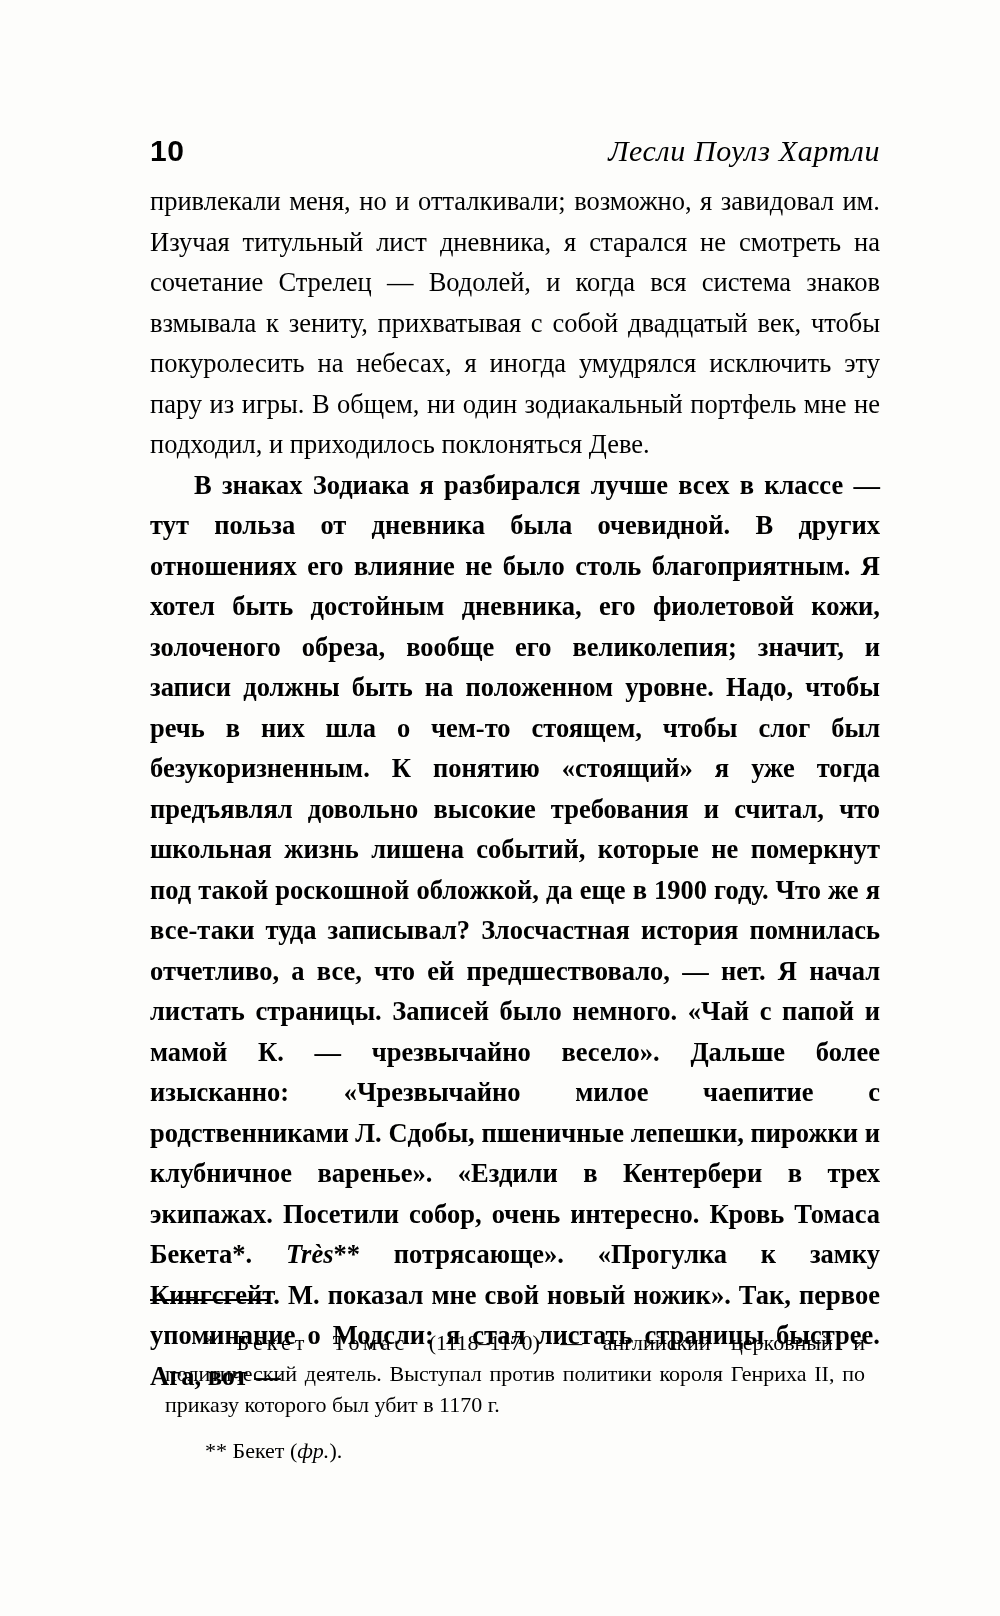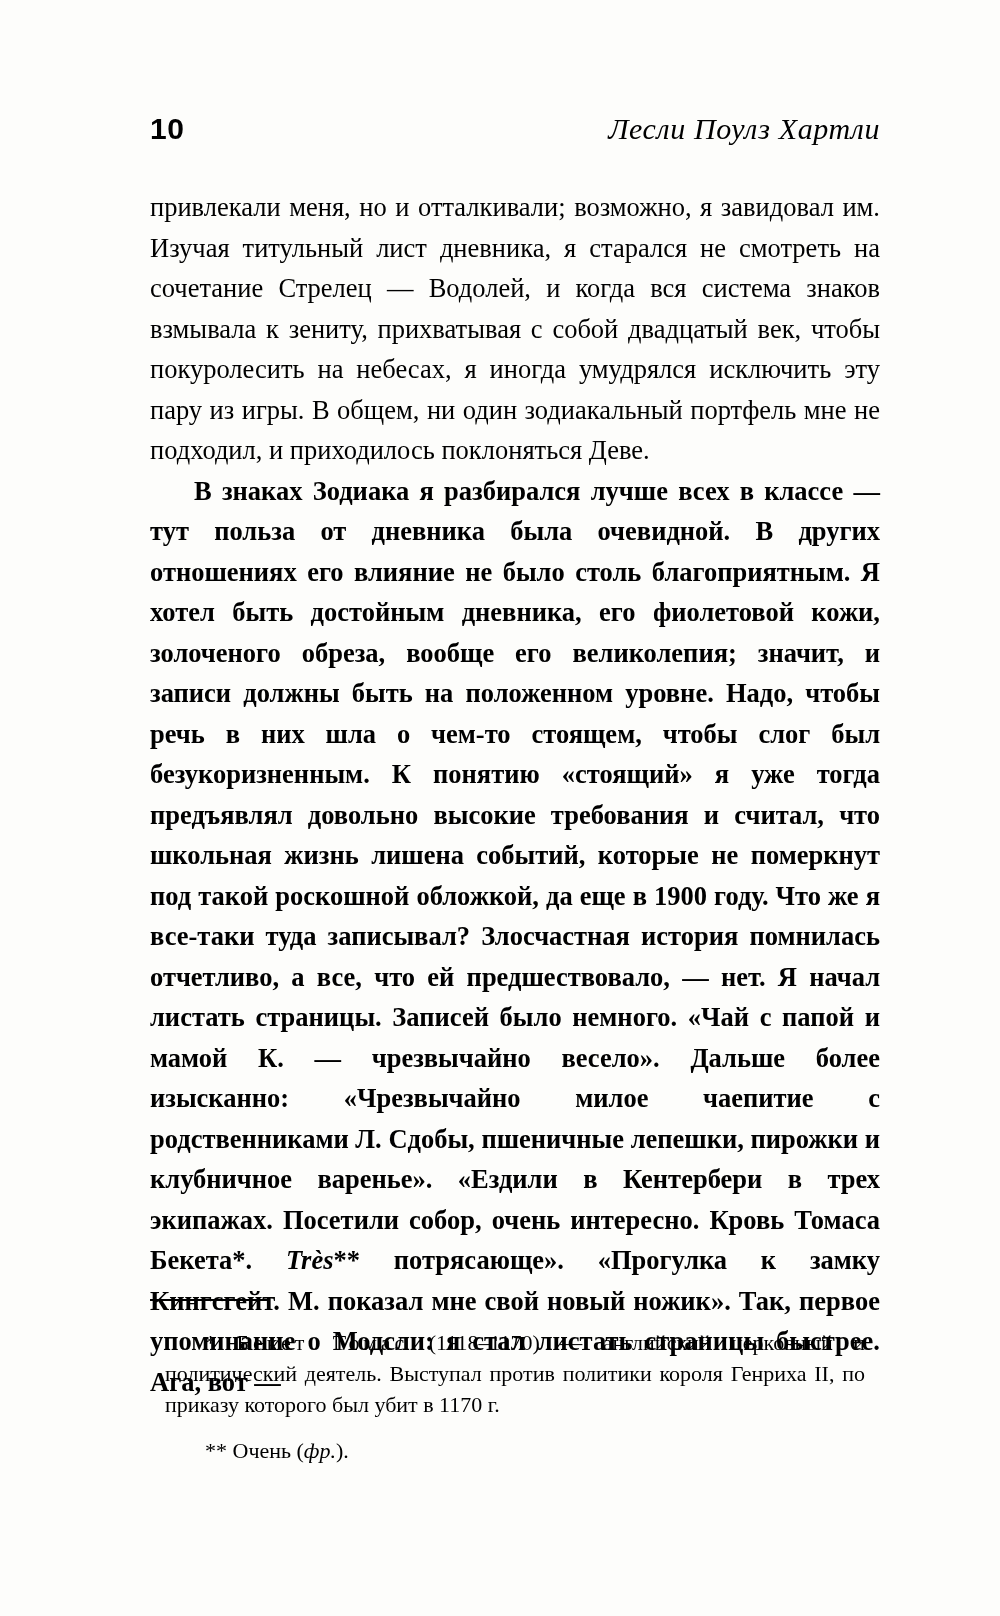--- a/index.html
+++ b/index.html
@@ -30,32 +30,33 @@
     width: 730px;
     display: flex;
     align-items: baseline;
     justify-content: space-between;
   }
   .folio {
     font-family: "Liberation Sans", sans-serif;
     font-size: 30px;
     font-weight: 700;
     letter-spacing: 0.5px;
+    margin-top: 22px;
   }
   .running-title {
     font-family: "Liberation Serif", serif;
     font-style: italic;
     font-weight: 400;
     font-size: 30px;
     letter-spacing: 0.6px;
   }
   .body-text {
     position: absolute;
     left: 150px;
-    top: 187px;
+    top: 181px;
     width: 730px;
     font-size: 26.5px;
     line-height: 40.5px;
     text-align: justify;
     text-justify: inter-word;
     hyphens: manual;
   }
   .body-text p {
     margin: 0;
   }
@@ -105,16 +106,16 @@
 
   <div class="body-text">
     <p>привлекали меня, но и отталкивали; возможно, я завидовал им. Изучая титульный лист дневника, я старался не смотреть на сочетание Стрелец — Водолей, и когда вся система знаков взмывала к зениту, прихватывая с собой двадцатый век, чтобы покуролесить на небесах, я иногда умудрялся исключить эту пару из игры. В общем, ни один зодиакальный портфель мне не подходил, и приходилось поклоняться Деве.</p>
     <p class="indent"><span>В знаках Зодиака я разбирался лучше всех в классе — тут польза от дневника была очевидной. В других отношениях его влияние не было столь благоприятным. Я хотел быть достойным дневника, его фиолетовой кожи, золоченого обреза, вообще его великолепия; значит, и записи должны быть на положенном уровне. Надо, чтобы речь в них шла о чем-то стоящем, чтобы слог был безукоризненным. К понятию «стоящий» я уже тогда предъявлял довольно высокие требования и считал, что школьная жизнь лишена событий, которые не померкнут под такой роскошной обложкой, да еще в 1900 году. Что же я все-таки туда записывал? Злосчастная история помнилась отчетливо, а все, что ей предшествовало, — нет. Я начал листать страницы. Записей было немного. «Чай с папой и мамой К. — чрезвычайно весело». Дальше более изысканно: «Чрезвычайно милое чаепитие с родственниками Л. Сдобы, пшеничные лепешки, пирожки и клубничное варенье». «Ездили в Кентербери в трех экипажах. Посетили собор, очень интересно. Кровь Томаса Бекета*. </span><span class="it">Très</span><span>** потрясающе». «Прогулка к замку Кингсгейт. М. показал мне свой новый ножик». Так, первое упоминание о Модсли: я стал листать страницы быстрее. Ага, вот —</span></p>
   </div>
 
   <div class="footnote-rule"></div>
 
   <div class="footnotes">
     <p class="fn-indent"><span>*</span> <span class="sp">Бекет Томас</span><span> (1118–1170) — английский церковный и политический деятель. Выступал против политики короля Генриха II, по приказу которого был убит в 1170 г.</span></p>
-    <p class="fn-indent"><span>**</span> <span>Очень (</span><span class="it">фр.</span><span>).</span></p>
+    <p class="fn-indent"><span>**</span> <span>Бекет (</span><span class="it">фр.</span><span>).</span></p>
   </div>
 
 </div>
 
 </body></html>

